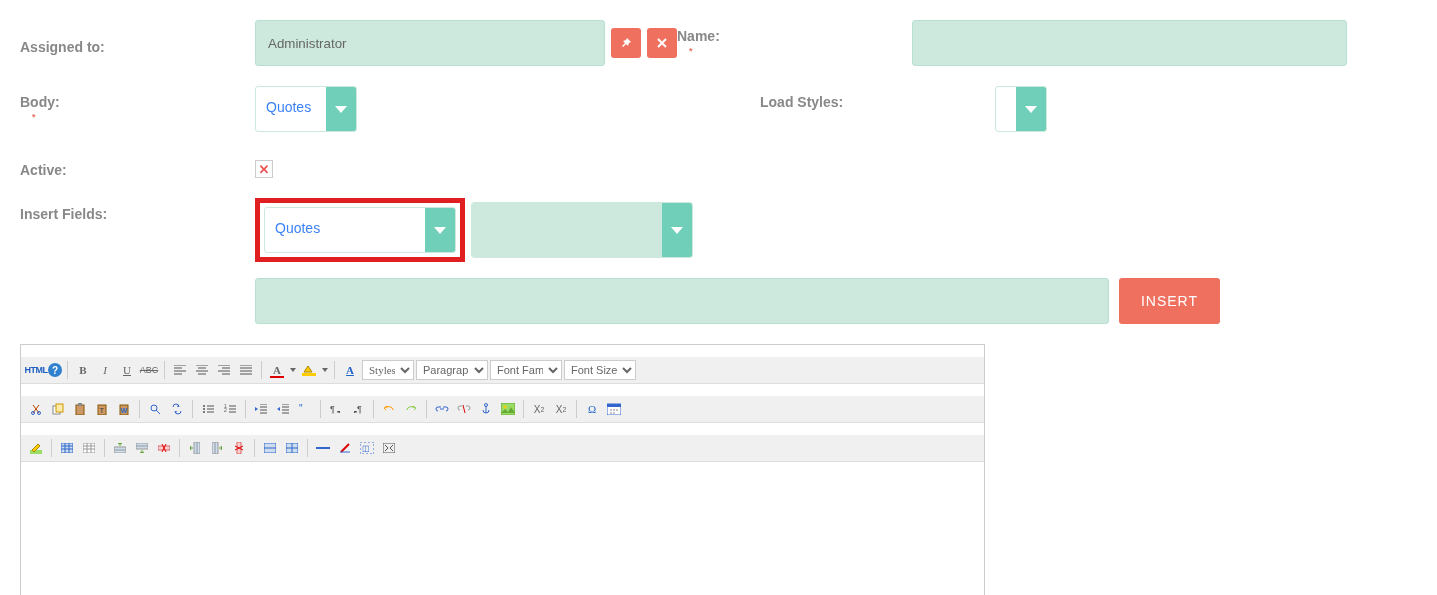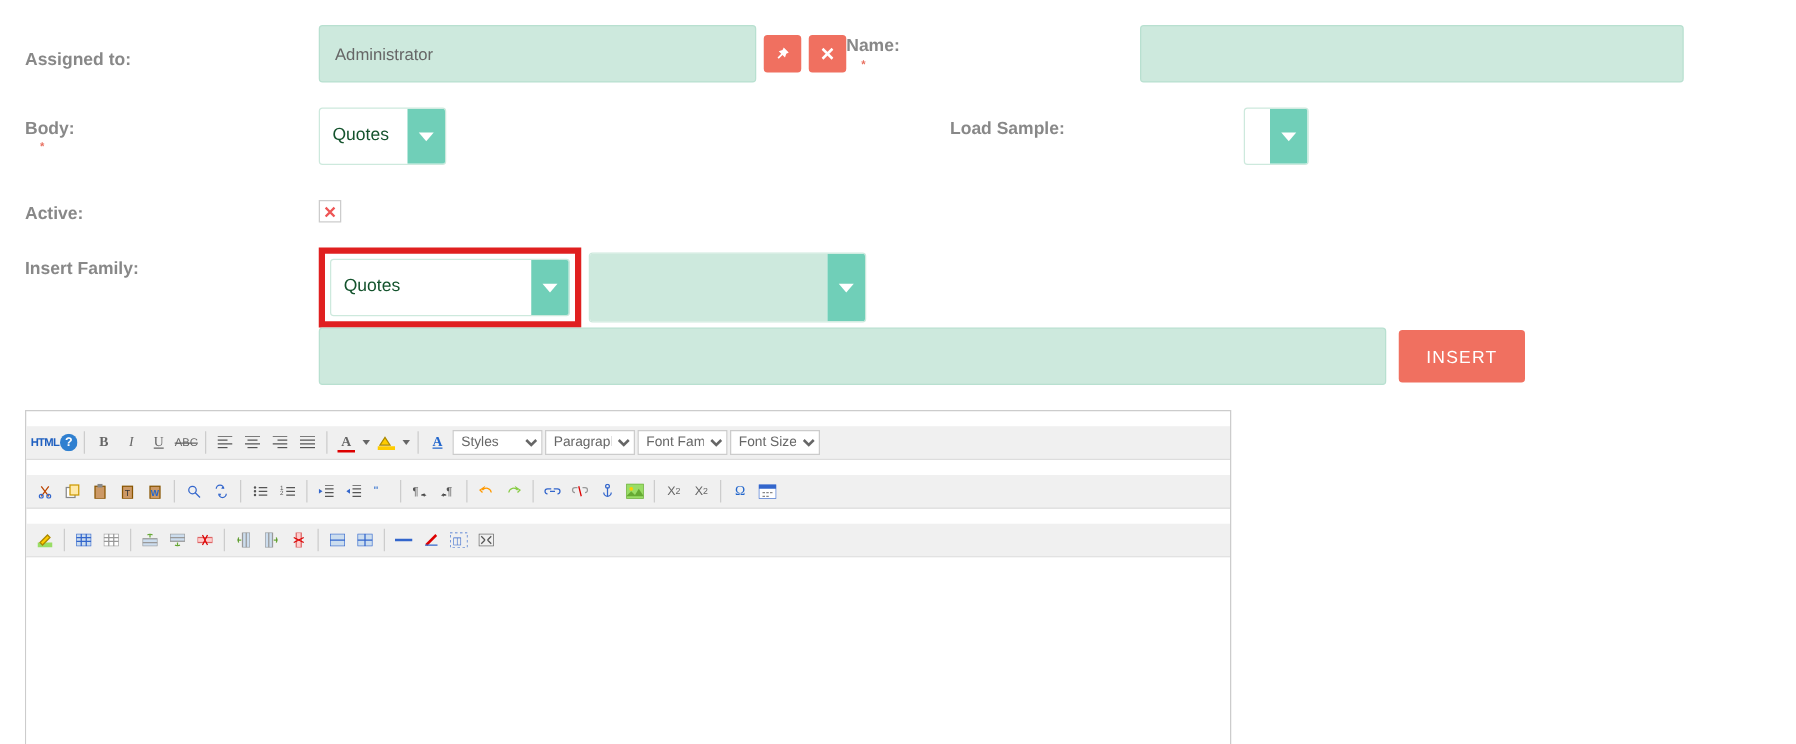--- a/index.html
+++ b/index.html
@@ -8,37 +8,37 @@
 .form-row { display: flex; margin-bottom: 20px; align-items: flex-start; }
 .form-col { display: flex; align-items: flex-start; }
 .col-left { width: 740px; }
 .col-right { flex: 1; }
 .field-label { width: 235px; padding-top: 8px; font-weight: 600; color: #888; font-size: 14px; position: relative; }
 .field-label.required::after { content: "*"; color: #e87060; font-size: 9px; position: absolute; left: 12px; top: 26px; }
 .field-control { flex: 1; }
 .input-mint { background: #cde9dd; border: 1px solid #b8e0d0; border-radius: 3px; height: 46px; width: 435px; padding: 8px 12px; color: #666; }
 .input-mint.wide { width: 350px; }
 .select-box { display: inline-flex; align-items: stretch; height: 46px; border: 1px solid #cde9dd; border-radius: 3px; overflow: hidden; background: #fff; }
-.select-box .select-text { padding: 12px 10px; color: #14532d; min-width: 70px; font-size: 14px; }
+.select-box .select-text { padding: 12px 10px; color: #3b82f6; min-width: 70px; font-size: 14px; }
 .select-box .select-arrow { width: 30px; background: #70cfb8; display: flex; align-items: center; justify-content: center; }
 .select-box.mint-bg .select-text { background: #cde9dd; }
 .arrow-down { width: 0; height: 0; border-left: 6px solid transparent; border-right: 6px solid transparent; border-top: 7px solid #fff; }
 .checkbox-x { width: 18px; height: 18px; border: 1px solid #ccc; display: inline-flex; align-items: center; justify-content: center; color: #e55; font-weight: bold; font-size: 13px; background: #fff; margin-top: 6px; }
 .icon-btn { width: 30px; height: 30px; background: #f07060; border-radius: 3px; display: inline-flex; align-items: center; justify-content: center; color: #fff; margin-left: 6px; cursor: pointer; }
 .insert-btn { background: #f07060; color: #fff; border: none; padding: 13px 22px; border-radius: 3px; font-size: 14px; letter-spacing: 1px; cursor: pointer; }
 .insert-row-top { display: flex; gap: 8px; }
-.insert-row-bottom { display: flex; gap: 10px; margin-top: 0; align-items: center; }
+.insert-row-bottom { display: flex; gap: 10px; margin-top: 16px; }
 .insert-field-box { flex: 1; background: #cde9dd; border: 1px solid #b8e0d0; border-radius: 3px; height: 46px; }
 .highlight-red { border: 5px solid #e02020; padding: 4px; display: inline-block; margin-right: -2px; }
 .editor-wrap { border: 1px solid #ccc; width: 965px; }
 .editor-toolbar { background: #f0f0f0; border-bottom: 1px solid #ddd; padding: 3px 5px; display: flex; flex-wrap: wrap; align-items: center; gap: 2px; margin-top: 12px; }
 .tb-btn { width: 20px; height: 20px; display: inline-flex; align-items: center; justify-content: center; font-size: 11px; cursor: pointer; border: 1px solid transparent; font-family: Arial, sans-serif; }
 .tb-sep { width: 1px; height: 18px; background: #ccc; margin: 0 3px; }
 .tb-select { font-size: 11px; height: 20px; border: 1px solid #ccc; color: #666; background: #fff; padding: 0 2px; }
-.tb-select.styles { width: 72px; }
+.tb-select.styles { width: 52px; font-family: Liberation Serif, serif; }
 .tb-select.para { width: 72px; }
 .tb-select.ff { width: 72px; }
 .tb-select.fs { width: 72px; }
 .editor-body { height: 175px; background: #fff; }
 .html-label { font-size: 9px; color: #2060c0; font-weight: bold; letter-spacing: -0.5px; }
 svg { display: block; }
 .row-assigned { align-items: center; }
 .assigned-input { display: flex; align-items: center; }
 </style>
 </head>
@@ -77,21 +77,21 @@
       <div class="field-control">
         <div class="select-box">
           <div class="select-text">Quotes</div>
           <div class="select-arrow">
               <div class="arrow-down"></div>
             </div>
         </div>
       </div>
     </div>
     <div class="form-col col-right">
-      <div class="field-label">Load Sample:</div>
+      <div class="field-label">Load Styles:</div>
       <div class="field-control">
         <div class="select-box">
           <div class="select-text" style="min-width:16px"></div>
           <div class="select-arrow">
               <div class="arrow-down"></div>
             </div>
         </div>
       </div>
     </div>
   </div>
@@ -103,21 +103,21 @@
         <div class="checkbox-x">
           <span>✕</span>
         </div>
       </div>
     </div>
   </div>
 
 
   <div class="form-row">
     <div class="form-col" style="width:100%">
-      <div class="field-label">Insert Family:</div>
+      <div class="field-label">Insert Fields:</div>
       <div class="field-control" style="max-width:965px">
         <div class="insert-row-top">
           <span class="highlight-red">
             <div class="select-box" style="height:46px">
               <div class="select-text" style="min-width:160px">Quotes</div>
               <div class="select-arrow">
                   <div class="arrow-down"></div>
                 </div>
             </div>
           </span>

